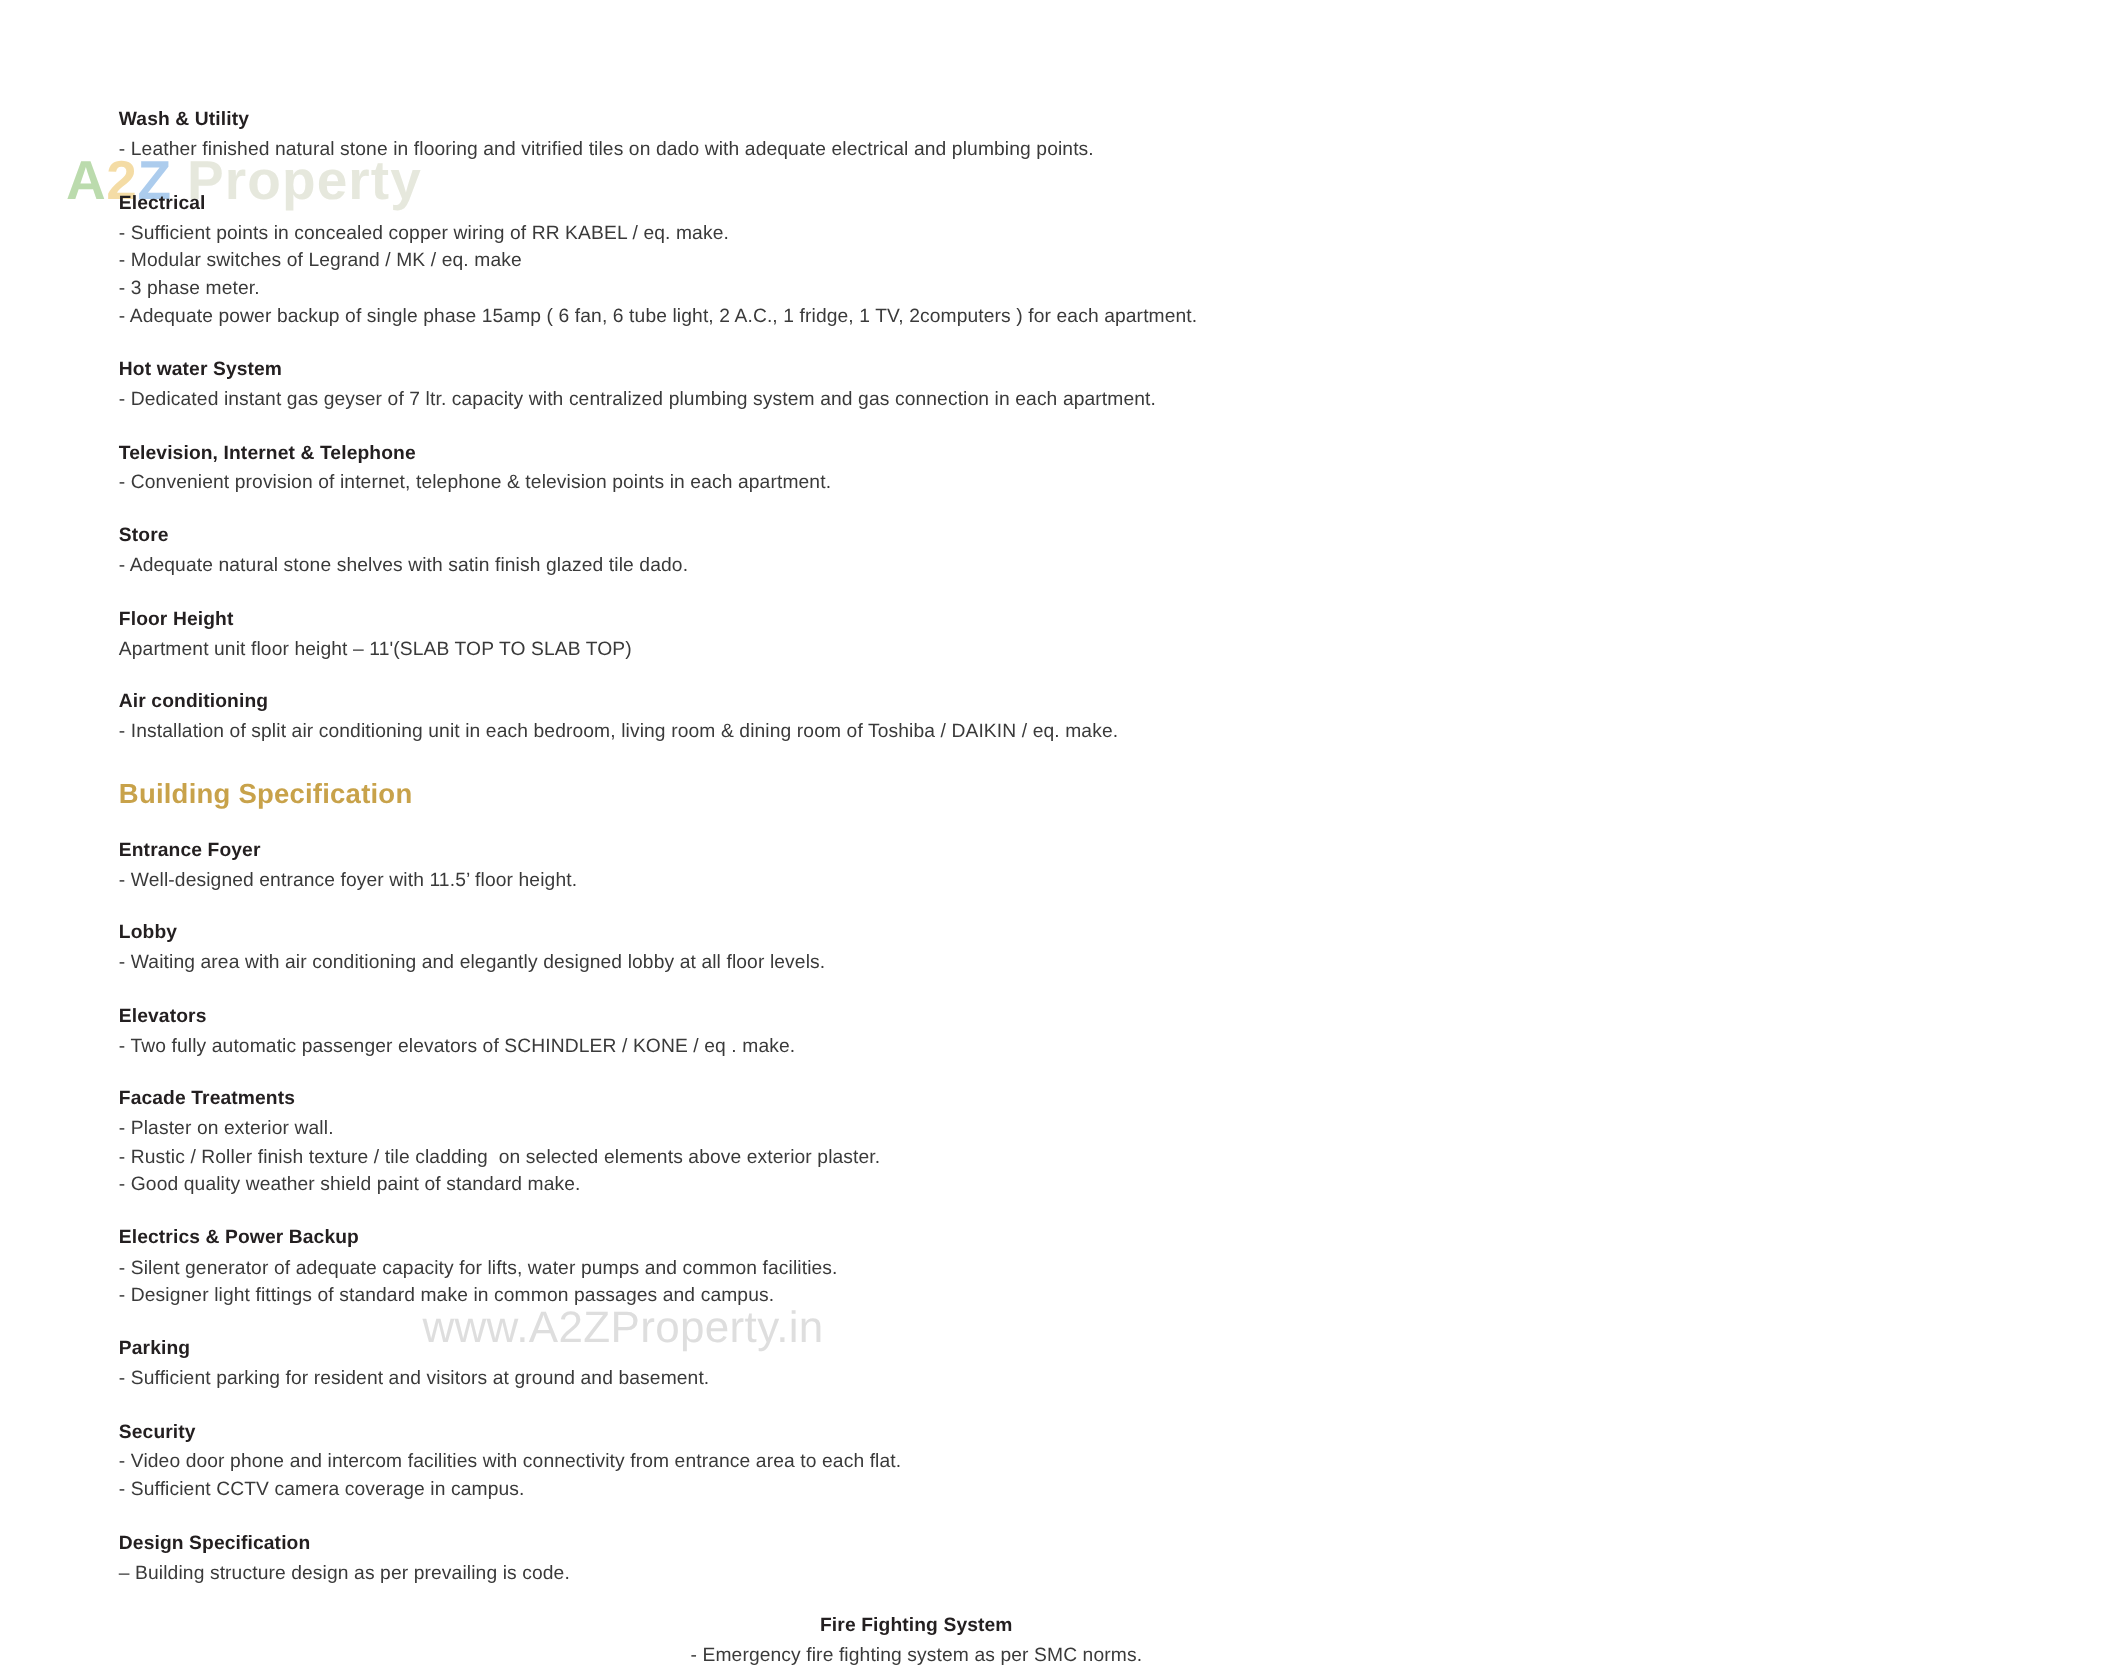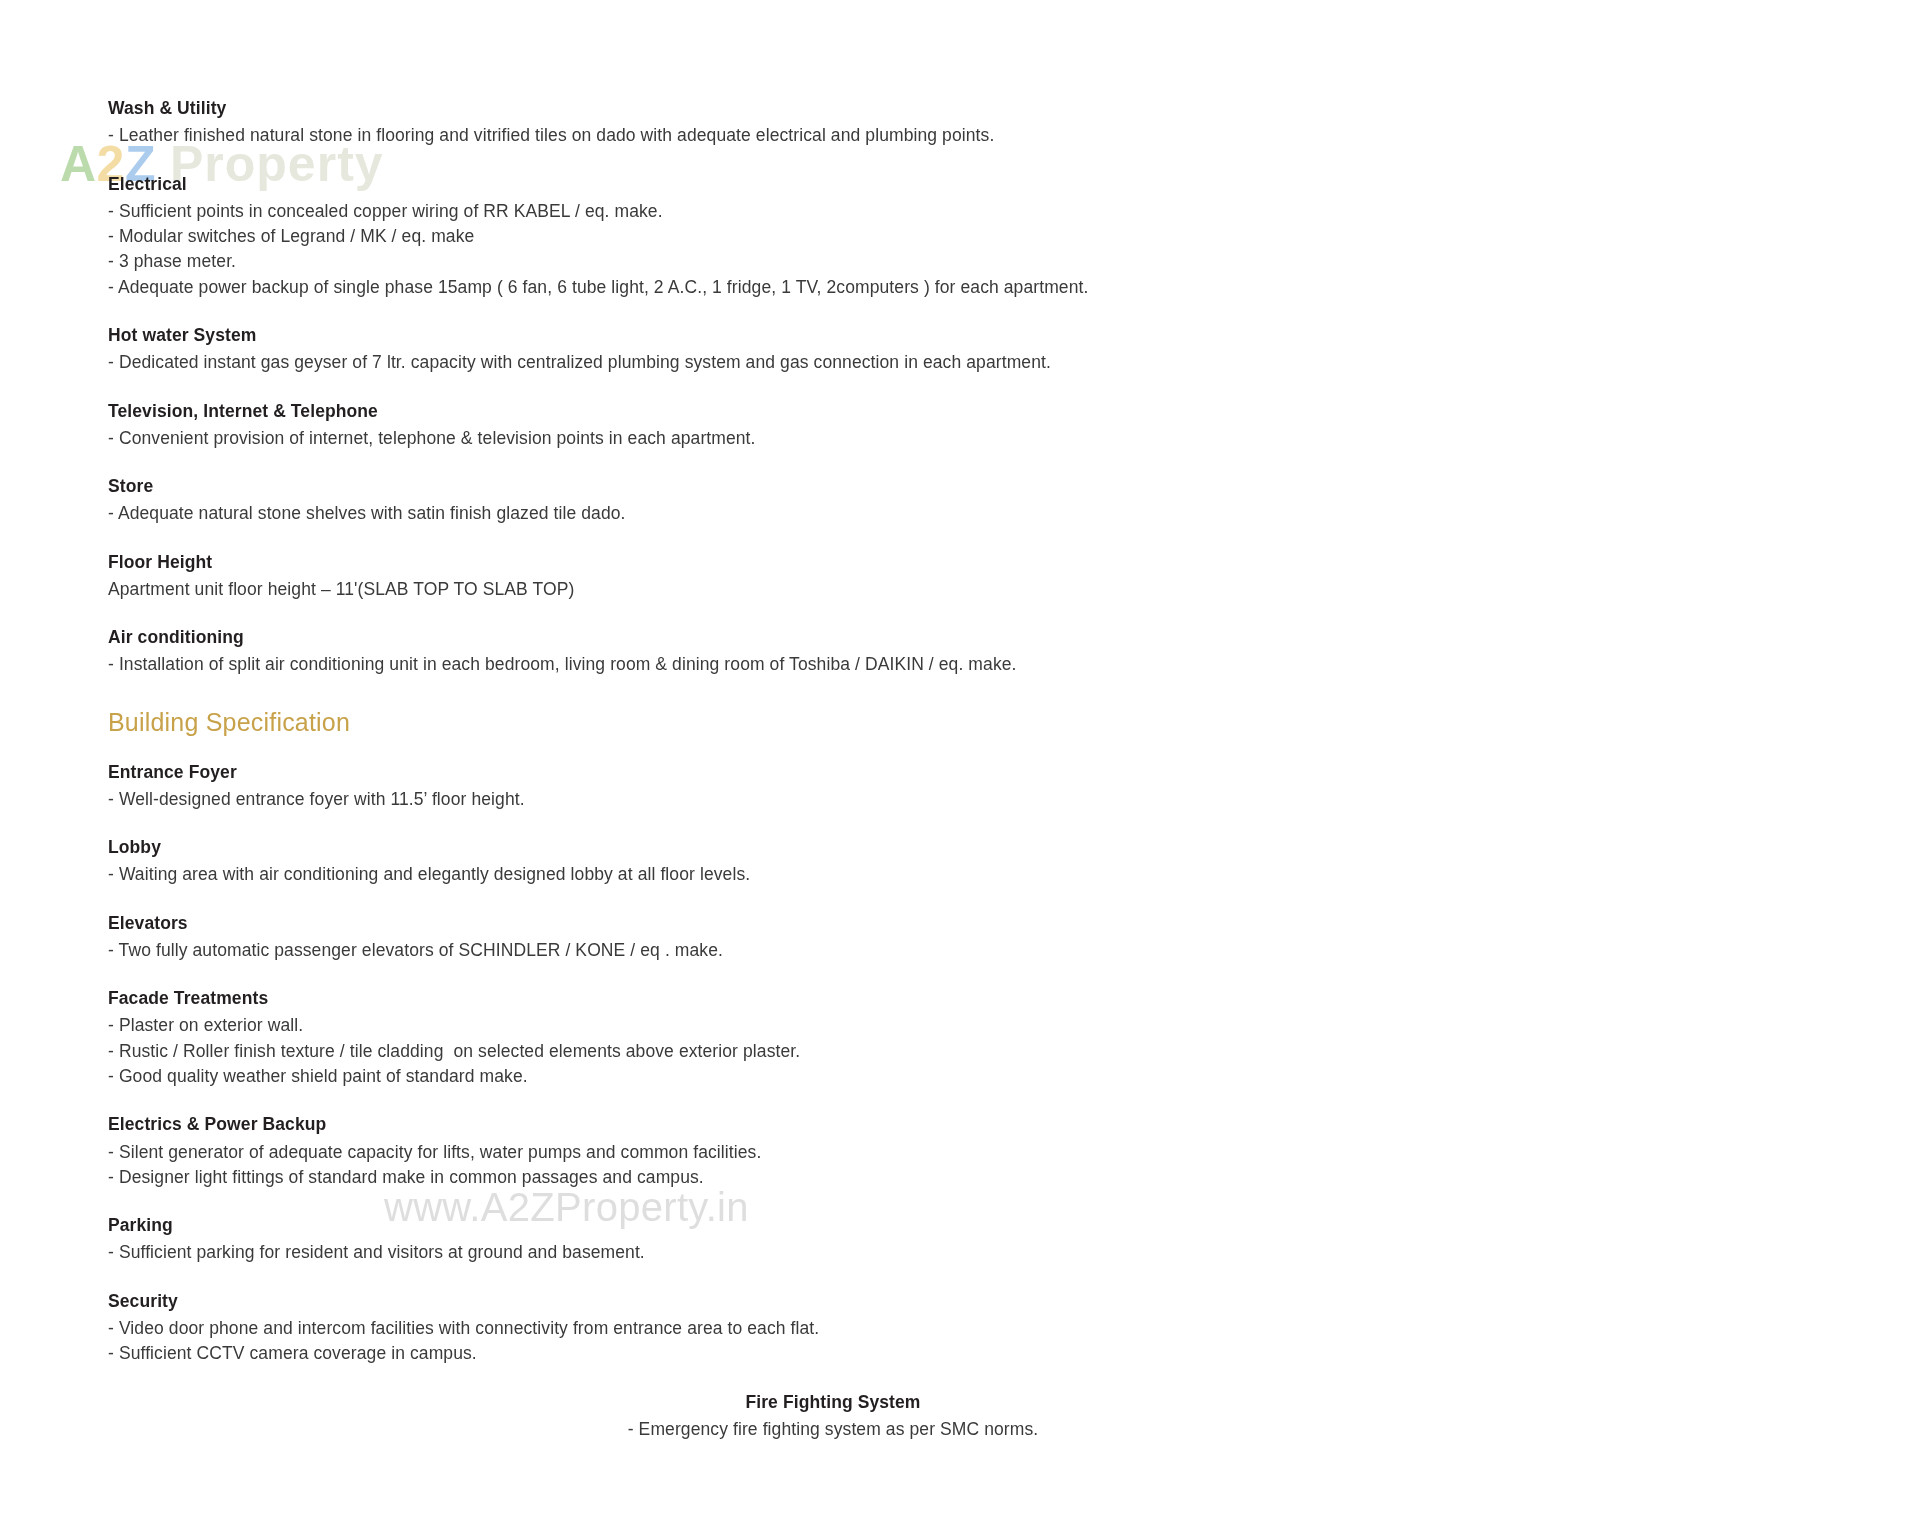--- a/index.html
+++ b/index.html
@@ -76,21 +76,21 @@
   }
   .line {
     font-size: 17.5px;
     color: #3a3a3a;
     line-height: 1.45;
     letter-spacing: 0.1px;
     white-space: pre-wrap;
   }
   .section-title {
     font-size: 25px;
-    font-weight: normal;
+    font-weight: bold;
     color: #c8a24a;
     letter-spacing: 0.2px;
     margin: 30px 0 22px 0;
   }
 </style>
 </head>
 <body>
 
 <div class="page">
 
@@ -174,20 +174,24 @@
       <div class="heading">Parking</div>
       <div class="line">- Sufficient parking for resident and visitors at ground and basement.</div>
     </div>
 
     <div class="block">
       <div class="heading">Security</div>
       <div class="line">- Video door phone and intercom facilities with connectivity from entrance area to each flat.</div>
       <div class="line">- Sufficient CCTV camera coverage in campus.</div>
     </div>
 
+    <div class="block">
+      <div class="heading">Design Specification</div>
+      <div class="line">– Building structure design as per prevailing is code.</div>
+    </div>
 
     <div class="block">
       <div class="heading">Fire Fighting System</div>
       <div class="line">- Emergency fire fighting system as per SMC norms.</div>
     </div>
 
   </div>
 </div>
 
 </body></html>

